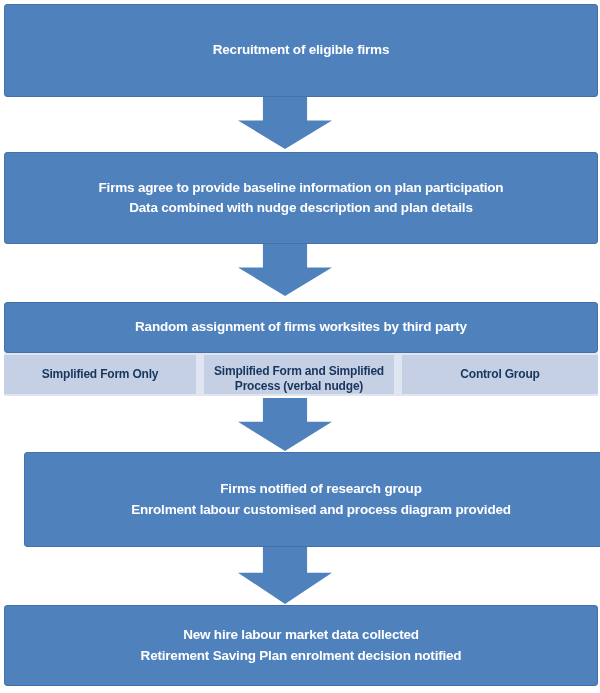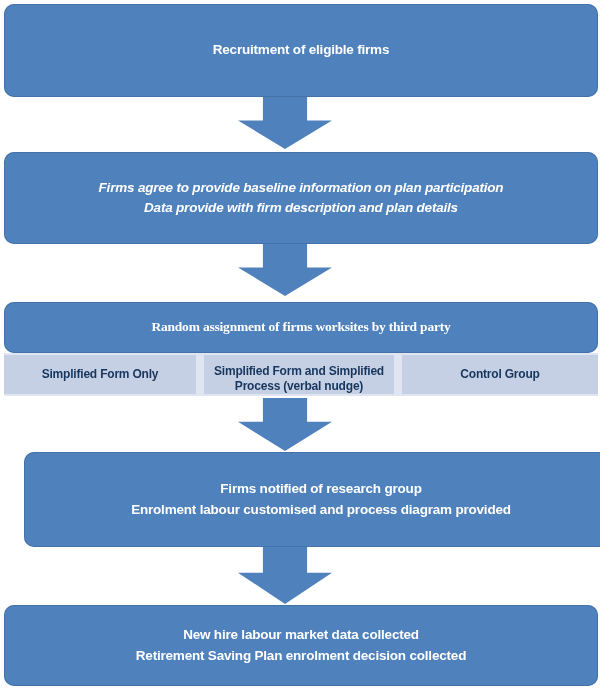--- a/index.html
+++ b/index.html
@@ -13,38 +13,38 @@
     width: 600px;
     height: 693px;
     background: #ffffff;
     overflow: hidden;
   }
   .box {
     position: absolute;
     left: 4px;
     width: 594px;
     background: #4f81bd;
-    border-radius: 10px;
+    border-radius: 4px;
     color: #ffffff;
     font-weight: 700;
     font-size: 13.5px;
     letter-spacing: -0.2px;
     line-height: 1.5;
     display: flex;
     flex-direction: column;
     justify-content: center;
     align-items: center;
     text-align: center;
     box-sizing: border-box;
     box-shadow: inset 0 0 0 1px rgba(58,100,151,0.55);
   }
   .line { width: 100%; }
   .box1 { top: 4px;   height: 93px; }
-  .box2 { top: 152px; height: 92px; font-style: italic; }
-  .box3head { top: 302px; height: 51px; font-family: Liberation Serif, serif; }
+  .box2 { top: 152px; height: 92px; }
+  .box3head { top: 302px; height: 51px; }
   .box4 { top: 452px; height: 95px; margin-left: 20px; }
   .box5 { top: 605px; height: 81px; }
 
   .arrow {
     position: absolute;
     left: 238px;
     width: 94px;
     background: #4f81bd;
     clip-path: polygon(26.5% 0%, 73.5% 0%, 73.5% 45%, 100% 45%, 50% 100%, 0% 45%, 26.5% 45%);
   }
@@ -94,21 +94,21 @@
 <div class="canvas">
 
   <div class="box box1">
     <div class="line">Recruitment of eligible firms</div>
   </div>
 
   <div class="arrow a1"></div>
 
   <div class="box box2">
     <div class="line">Firms agree to provide baseline information on plan participation</div>
-    <div class="line">Data provide with firm description and plan details</div>
+    <div class="line">Data combined with nudge description and plan details</div>
   </div>
 
   <div class="arrow a2"></div>
 
   <div class="box box3head">
     <div class="line">Random assignment of firms worksites by third party</div>
   </div>
 
   <div class="subrow">
     <div class="cell cell-left">
@@ -128,16 +128,16 @@
 
   <div class="box box4">
     <div class="line">Firms notified of research group</div>
     <div class="line">Enrolment labour customised and process diagram provided</div>
   </div>
 
   <div class="arrow a4"></div>
 
   <div class="box box5">
     <div class="line">New hire labour market data collected</div>
-    <div class="line">Retirement Saving Plan enrolment decision collected</div>
+    <div class="line">Retirement Saving Plan enrolment decision notified</div>
   </div>
 
 </div>
 
 </body></html>

